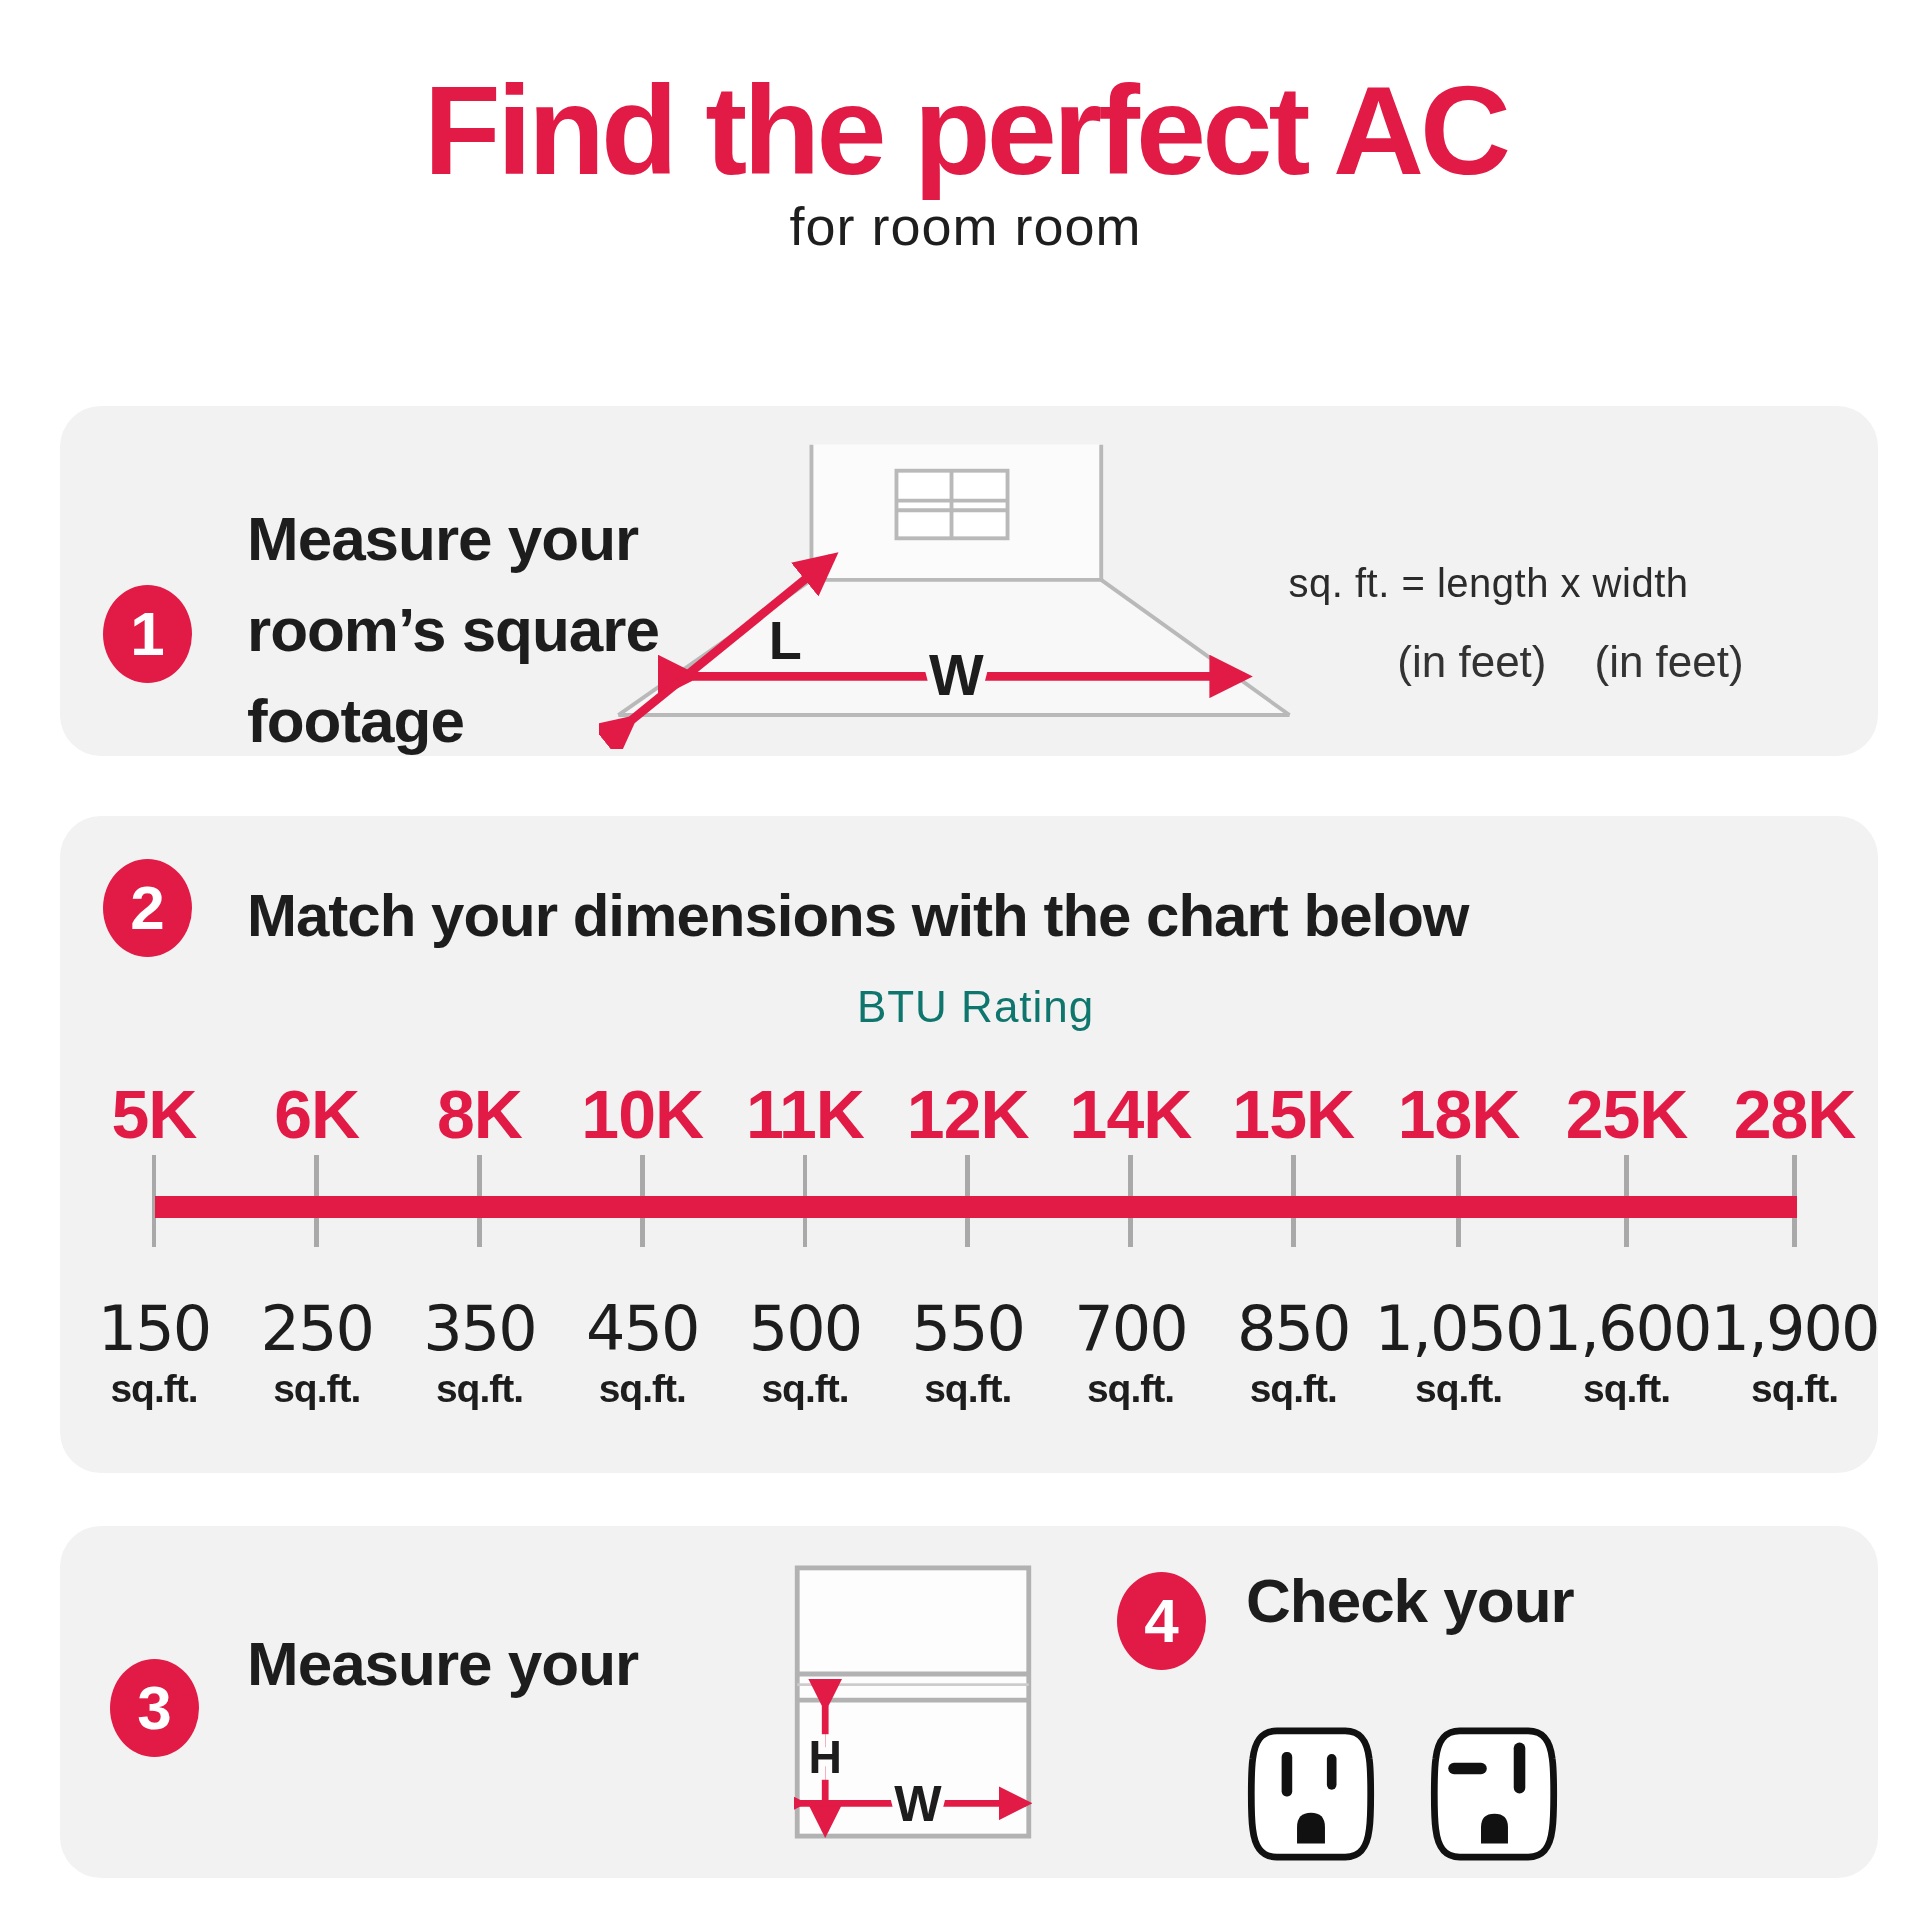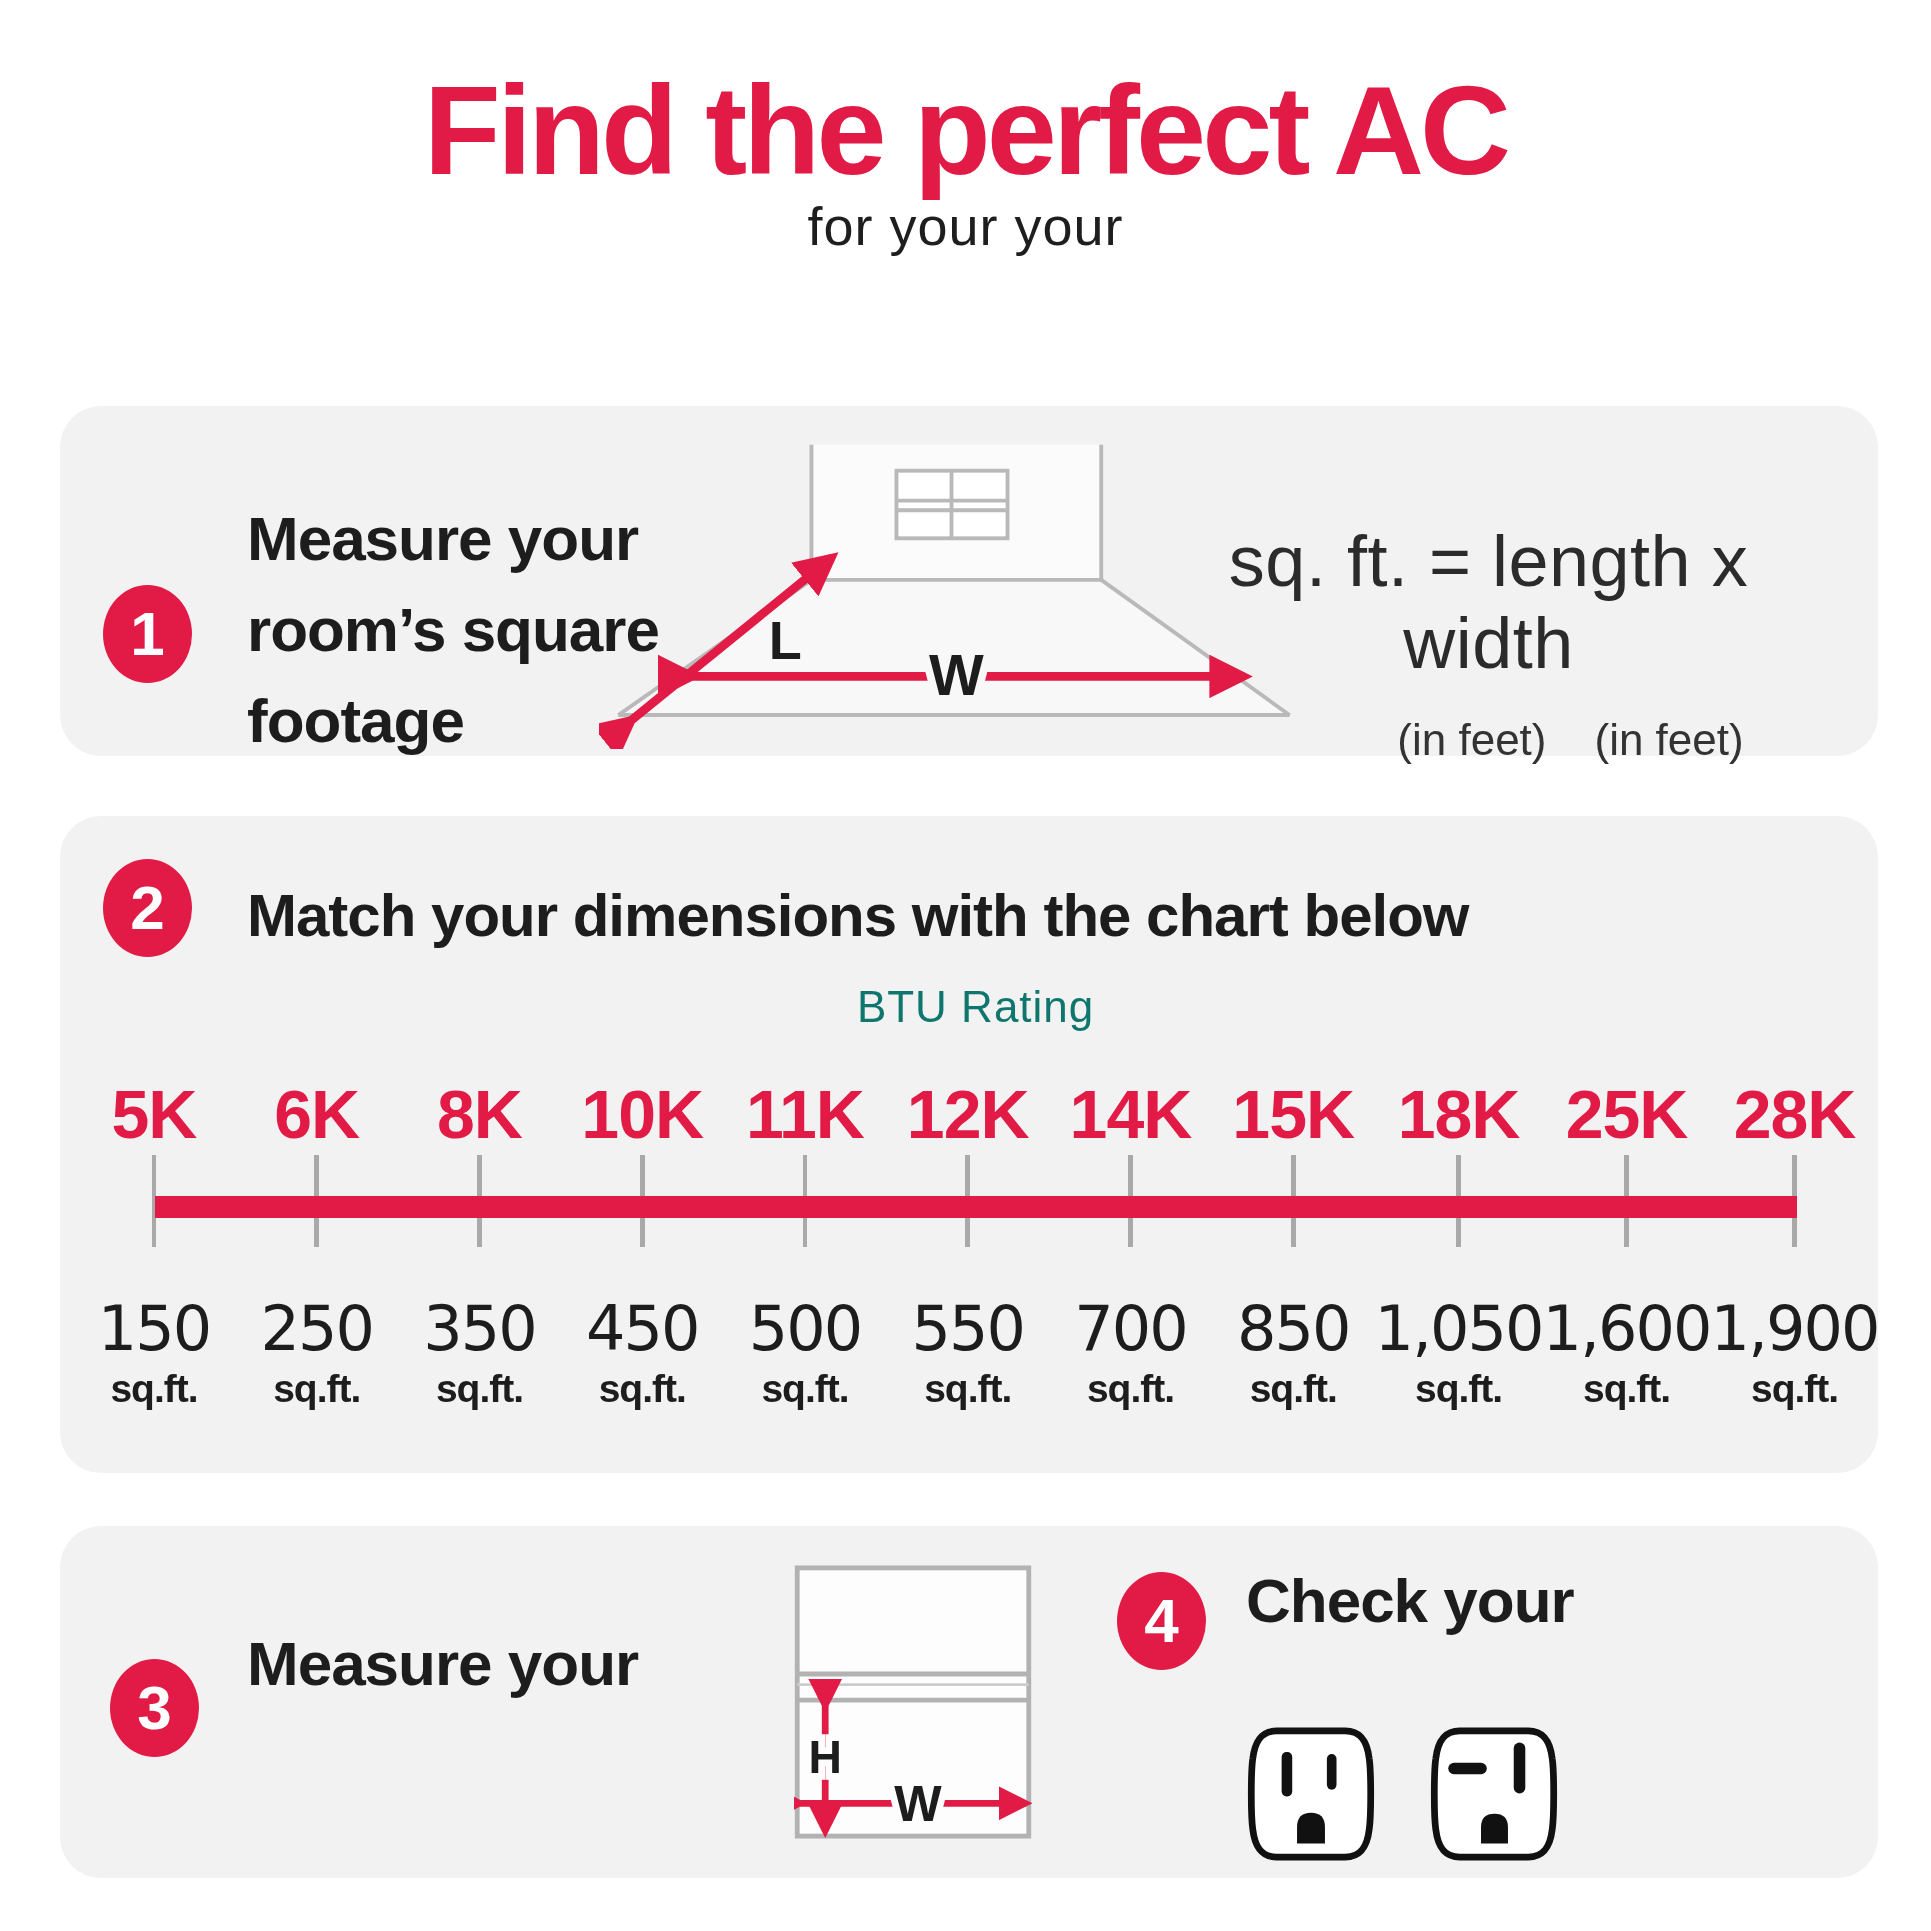--- a/index.html
+++ b/index.html
@@ -31,21 +31,21 @@
     font-size:62px;font-weight:bold;padding-bottom:1.9px;box-sizing:border-box;
   }
   .step-text{
     position:absolute;font-size:62px;font-weight:bold;letter-spacing:-1px;line-height:91px;color:var(--ink);
   }
   #step1-text{left:187px;top:87px;}
   #step2-heading{left:187px;top:66px;font-size:60px;line-height:68px;}
   #step3-text{left:187px;top:89px;line-height:97px;}
   #step4-text{left:1186px;top:29px;}
   .formula{position:absolute;left:1081px;top:114px;width:695px;text-align:center;color:#2b2b2b;}
-  .formula-line1{font-size:72px;letter-spacing:0.5px;}
+  .formula-line1{font-size:40px;letter-spacing:0.5px;margin-top:41px;}
   .formula-line2{display:flex;justify-content:center;gap:48px;margin-top:31px;font-size:44px;transform:translateX(82px);color:#333;}
   .diagram{position:absolute;}
   #room-diagram{left:539px;top:24px;width:734px;height:319px;}
   #window-diagram{left:734px;top:39px;width:238px;height:274px;}
   .outlet{position:absolute;top:198px;width:130px;height:140px;}
   #outlet-standard{left:1186px;}
   #outlet-tr{left:1369px;}
   
   .chart{position:absolute;left:12.6px;top:166px;width:1806px;}
   .chart-title{text-align:center;font-size:44px;color:#0f766e;letter-spacing:1px;margin-bottom:42px;}
@@ -54,21 +54,21 @@
   .col{flex:1 1 0;display:flex;flex-direction:column;align-items:center;z-index:1;}
   .btu{font-size:68px;font-weight:bold;letter-spacing:-1px;color:var(--accent);line-height:81px;}
   .tick{width:4.8px;height:92px;background:#a9a9a9;}
   .num{font-family:"DejaVu Sans", sans-serif;font-size:62px;line-height:64px;margin-top:50px;letter-spacing:-1.9px;}
   .unit{font-size:39px;font-weight:bold;margin-top:5.8px;letter-spacing:-1px;}
 </style>
 </head>
 <body>
 
 <div class="page-title">Find the perfect AC</div>
-<div class="page-subtitle">for your your</div>
+<div class="page-subtitle">for room room</div>
 
 <div class="card" id="card1">
   <div class="badge" style="left:43px;top:179px;">1</div>
   <div class="step-text" id="step1-text">
     <div>Measure your</div>
     <div>room’s square</div>
     <div>footage</div>
   </div>
 
   <svg class="diagram" id="room-diagram" viewBox="0 0 760 330">

